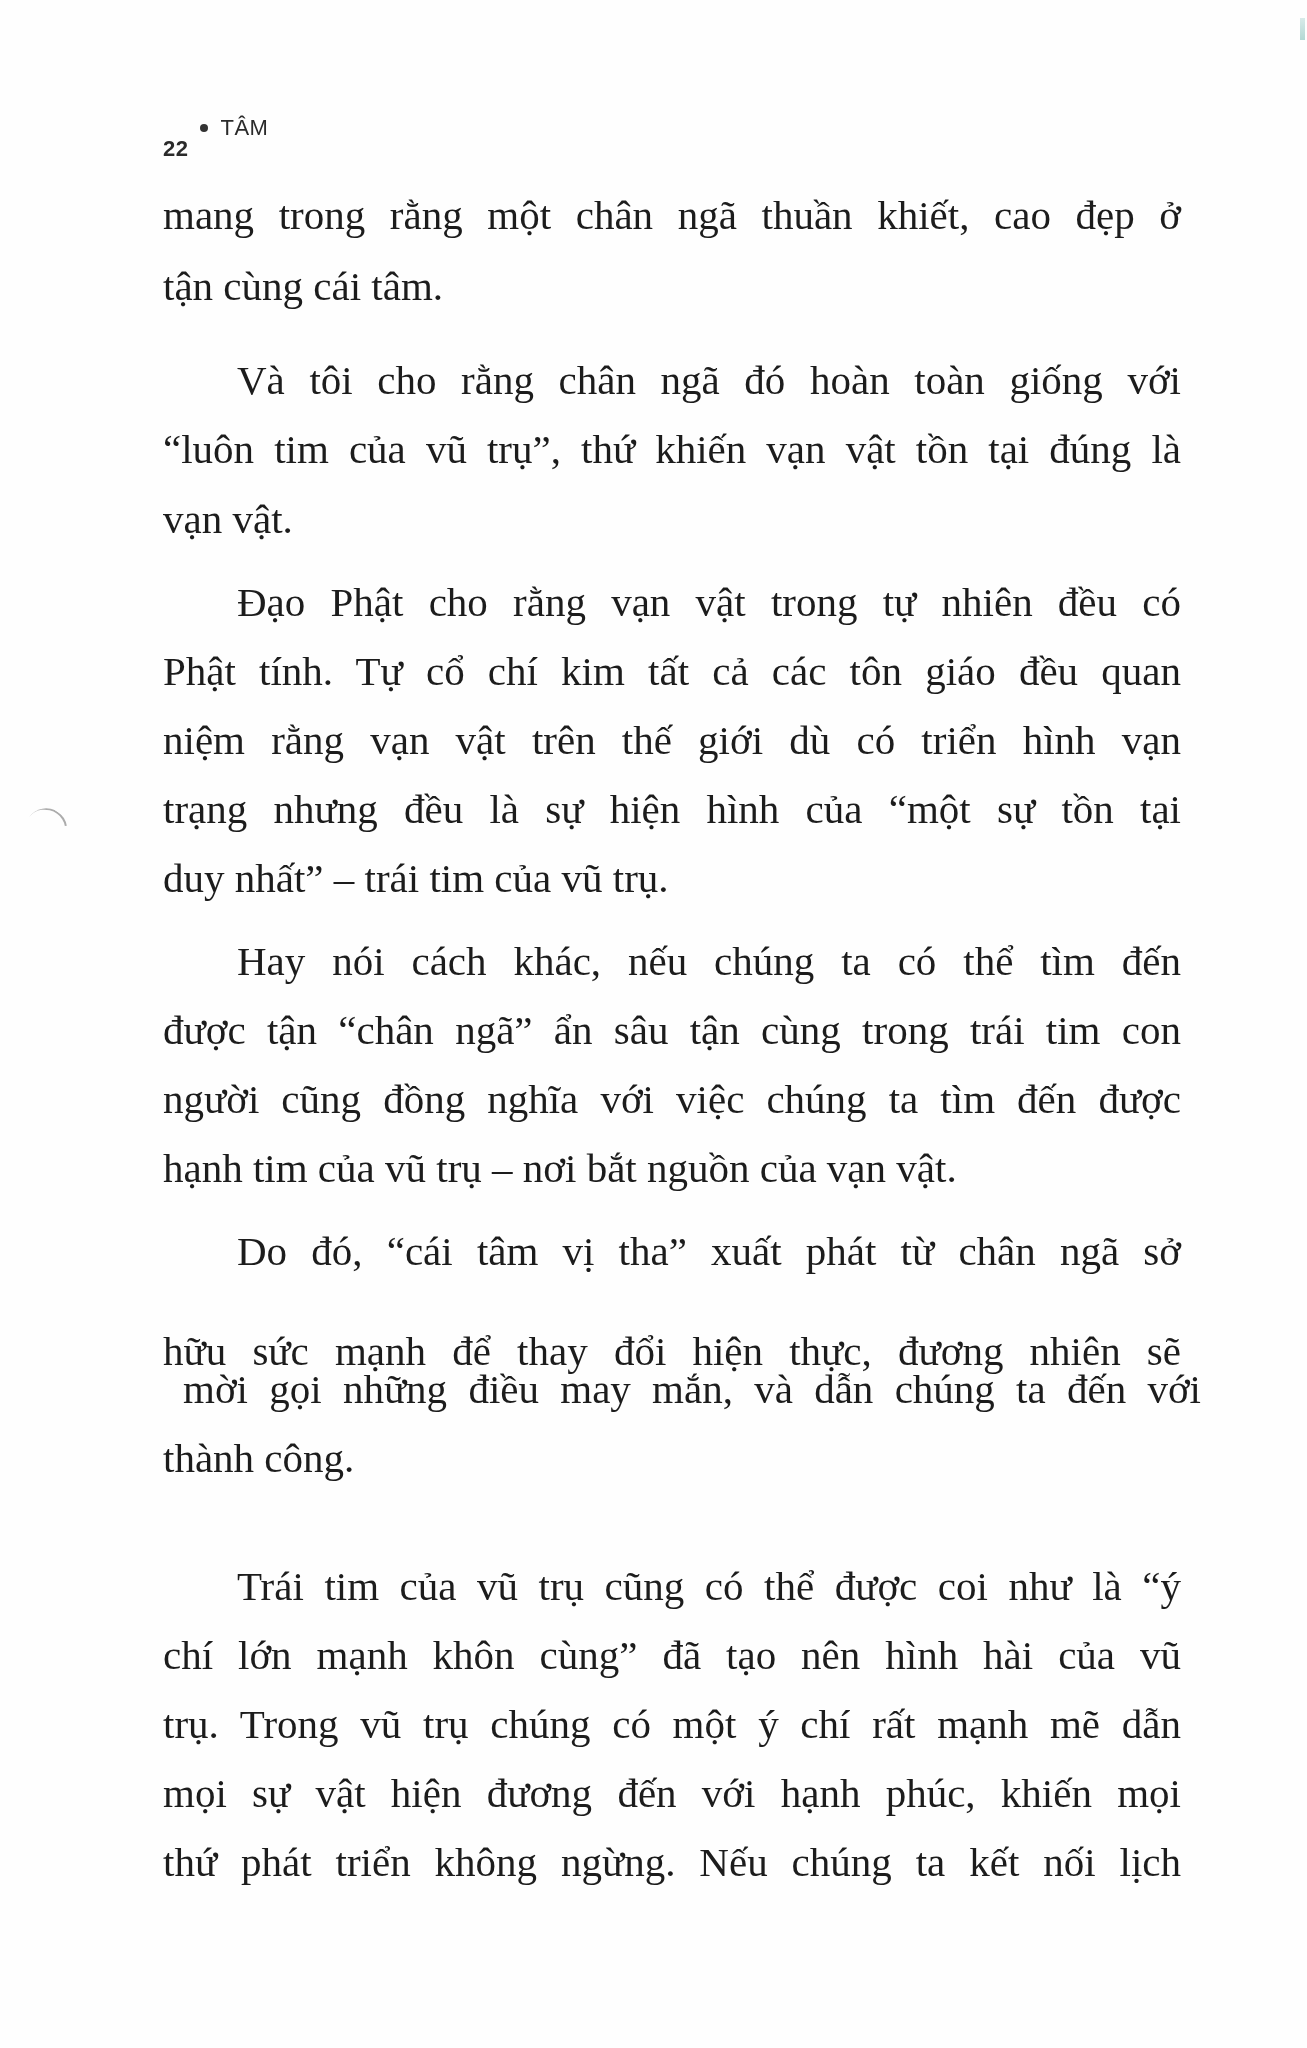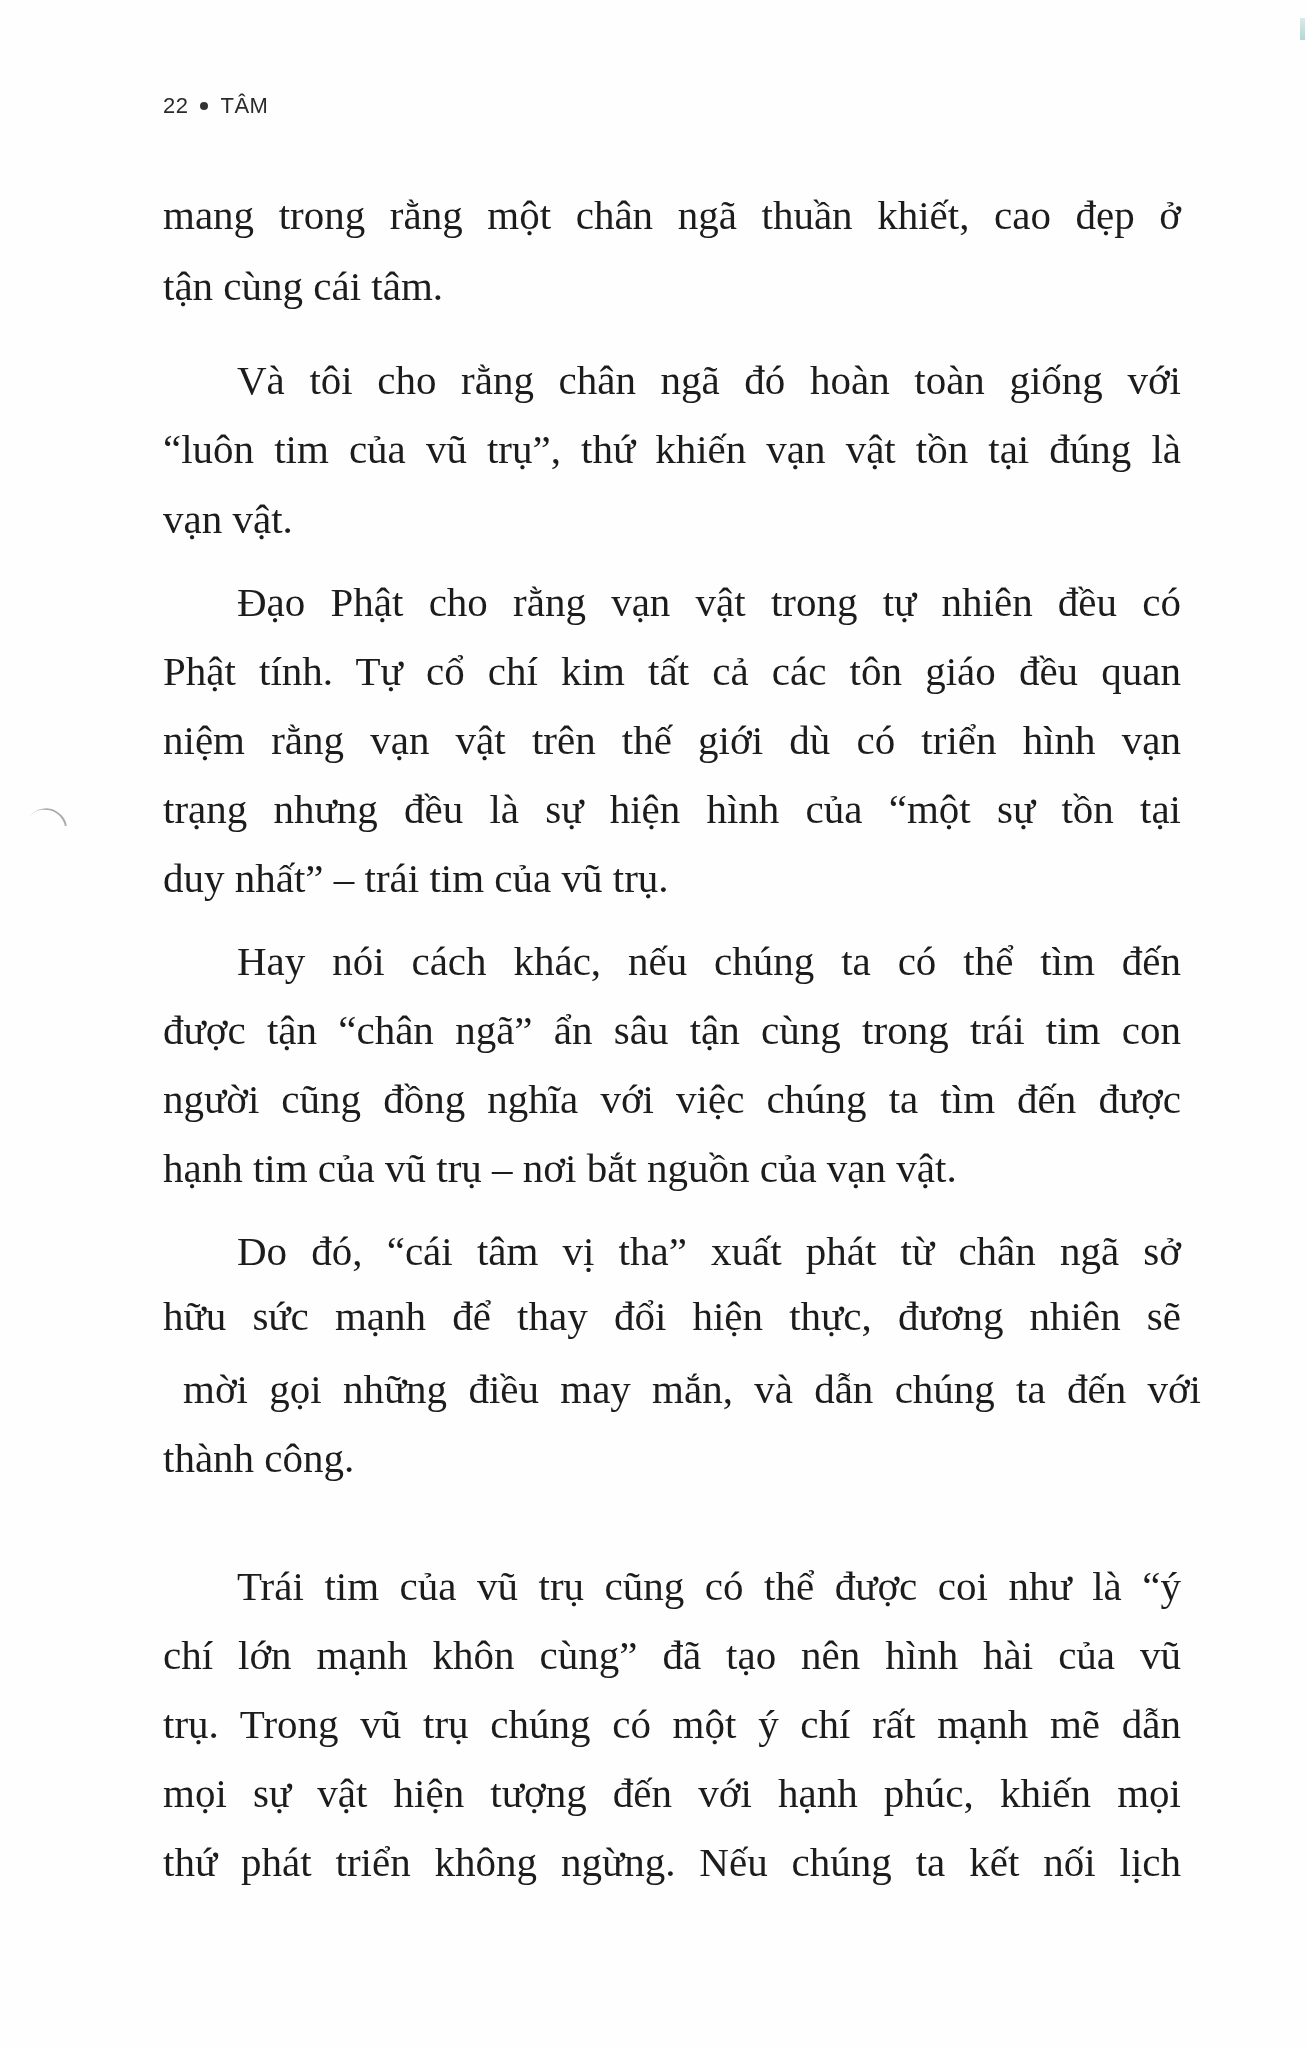--- a/index.html
+++ b/index.html
@@ -27,21 +27,21 @@
     left: 163px;
     top: 93px;
     font-family: "Liberation Sans", "DejaVu Sans", sans-serif;
     font-size: 22px;
     letter-spacing: 0.5px;
     color: #2a2a2a;
     display: flex;
     align-items: center;
     gap: 12px;
   }
-  .running-head .page-number { font-weight: normal; }
+  .running-head .page-number { font-weight: bold; margin-top: 43px; }
   .running-head .bullet {
     width: 8px; height: 8px;
     border-radius: 50%;
     background: #333;
     display: inline-block;
   }
   .running-head .chapter { font-weight: normal; }
 
   .body-text {
     position: absolute;
@@ -112,23 +112,23 @@
     <div class="line" style="top:705px;">niệm rằng vạn vật trên thế giới dù có triển hình vạn</div>
     <div class="line" style="top:774px;">trạng nhưng đều là sự hiện hình của “một sự tồn tại</div>
     <div class="line last" style="top:843px;">duy nhất” – trái tim của vũ trụ.</div>
 
     <div class="line indent" style="top:926px;">Hay nói cách khác, nếu chúng ta có thể tìm đến</div>
     <div class="line" style="top:995px;">được tận “chân ngã” ẩn sâu tận cùng trong trái tim con</div>
     <div class="line" style="top:1064px;">người cũng đồng nghĩa với việc chúng ta tìm đến được</div>
     <div class="line last" style="top:1133px;">hạnh tim của vũ trụ – nơi bắt nguồn của vạn vật.</div>
 
     <div class="line indent" style="top:1216px;">Do đó, “cái tâm vị tha” xuất phát từ chân ngã sở</div>
-    <div class="line" style="top:1281px;">hữu sức mạnh để thay đổi hiện thực, đương nhiên sẽ</div>
+    <div class="line" style="top:1316px;">hữu sức mạnh để thay đổi hiện thực, đương nhiên sẽ</div>
     <div class="line" style="top:1354px;margin-left:20px;">mời gọi những điều may mắn, và dẫn chúng ta đến với</div>
     <div class="line last" style="top:1423px;">thành công.</div>
 
     <div class="line indent" style="top:1551px;">Trái tim của vũ trụ cũng có thể được coi như là “ý</div>
     <div class="line" style="top:1620px;">chí lớn mạnh khôn cùng” đã tạo nên hình hài của vũ</div>
     <div class="line" style="top:1689px;">trụ. Trong vũ trụ chúng có một ý chí rất mạnh mẽ dẫn</div>
-    <div class="line" style="top:1758px;">mọi sự vật hiện tượng đến với hạnh phúc, khiến mọi</div>
+    <div class="line" style="top:1758px;">mọi sự vật hiện đương đến với hạnh phúc, khiến mọi</div>
     <div class="line" style="top:1827px;">thứ phát triển không ngừng. Nếu chúng ta kết nối lịch</div>
   </div>
 </div>
 
 </body></html>

